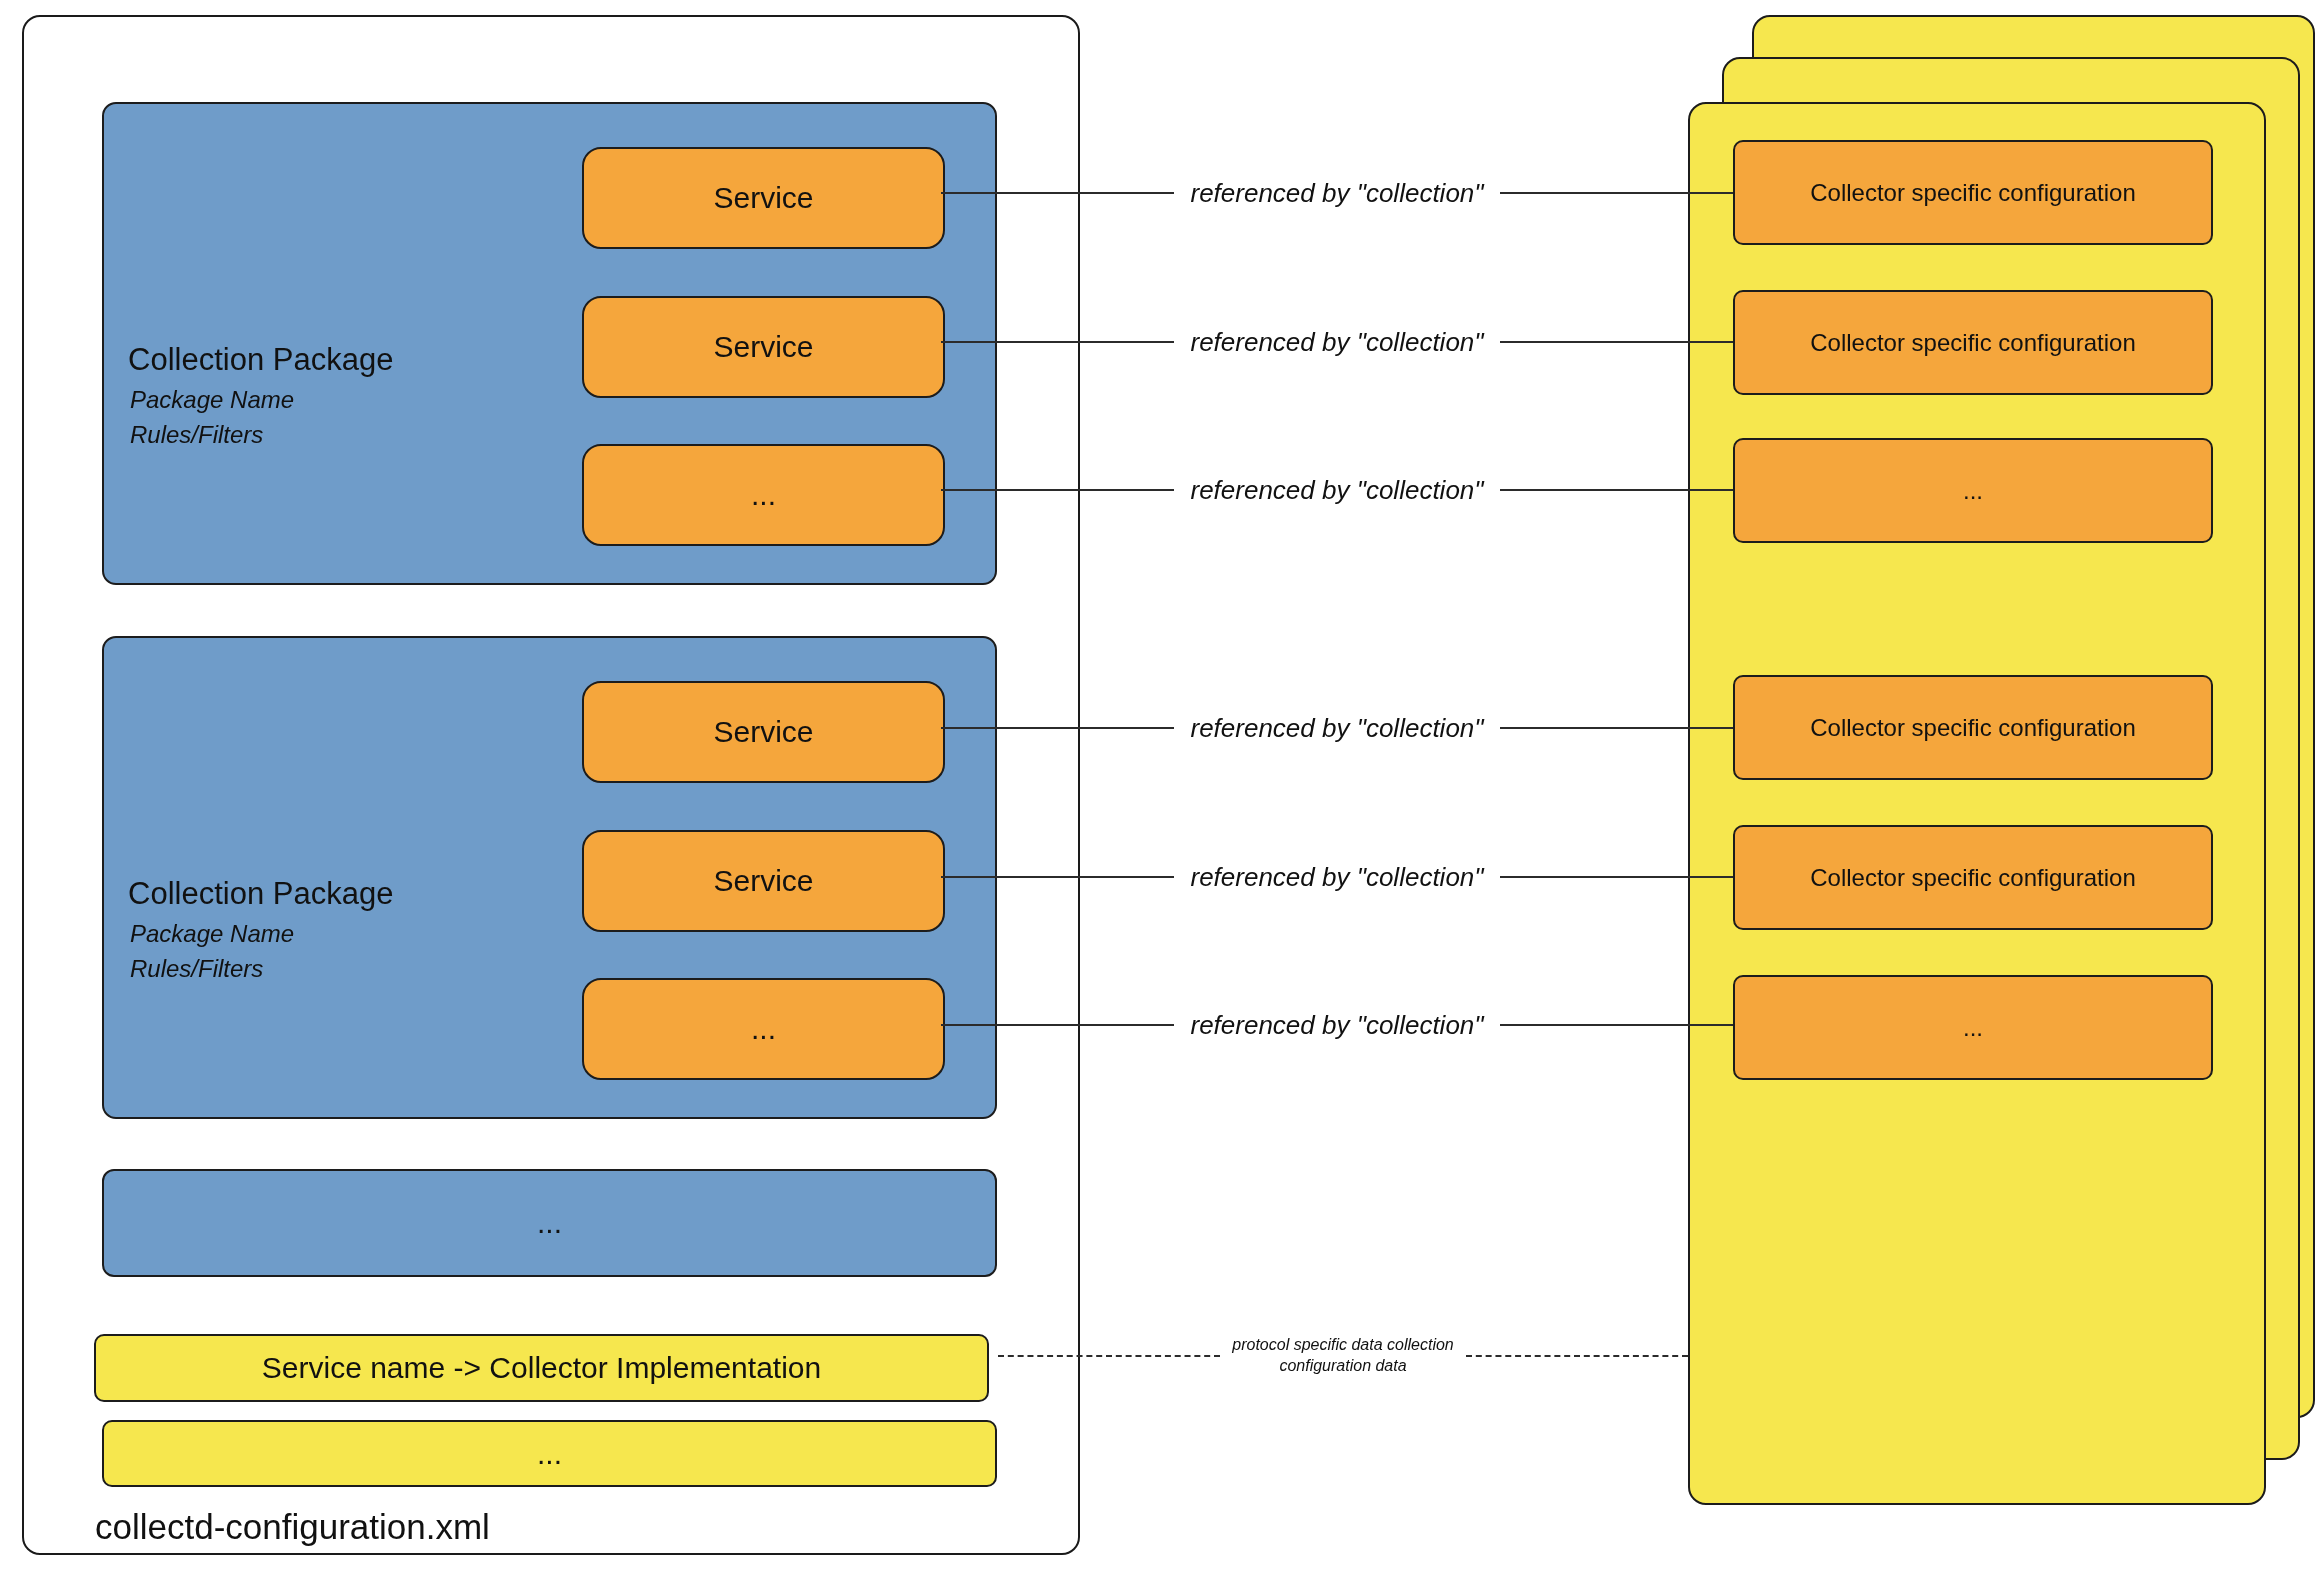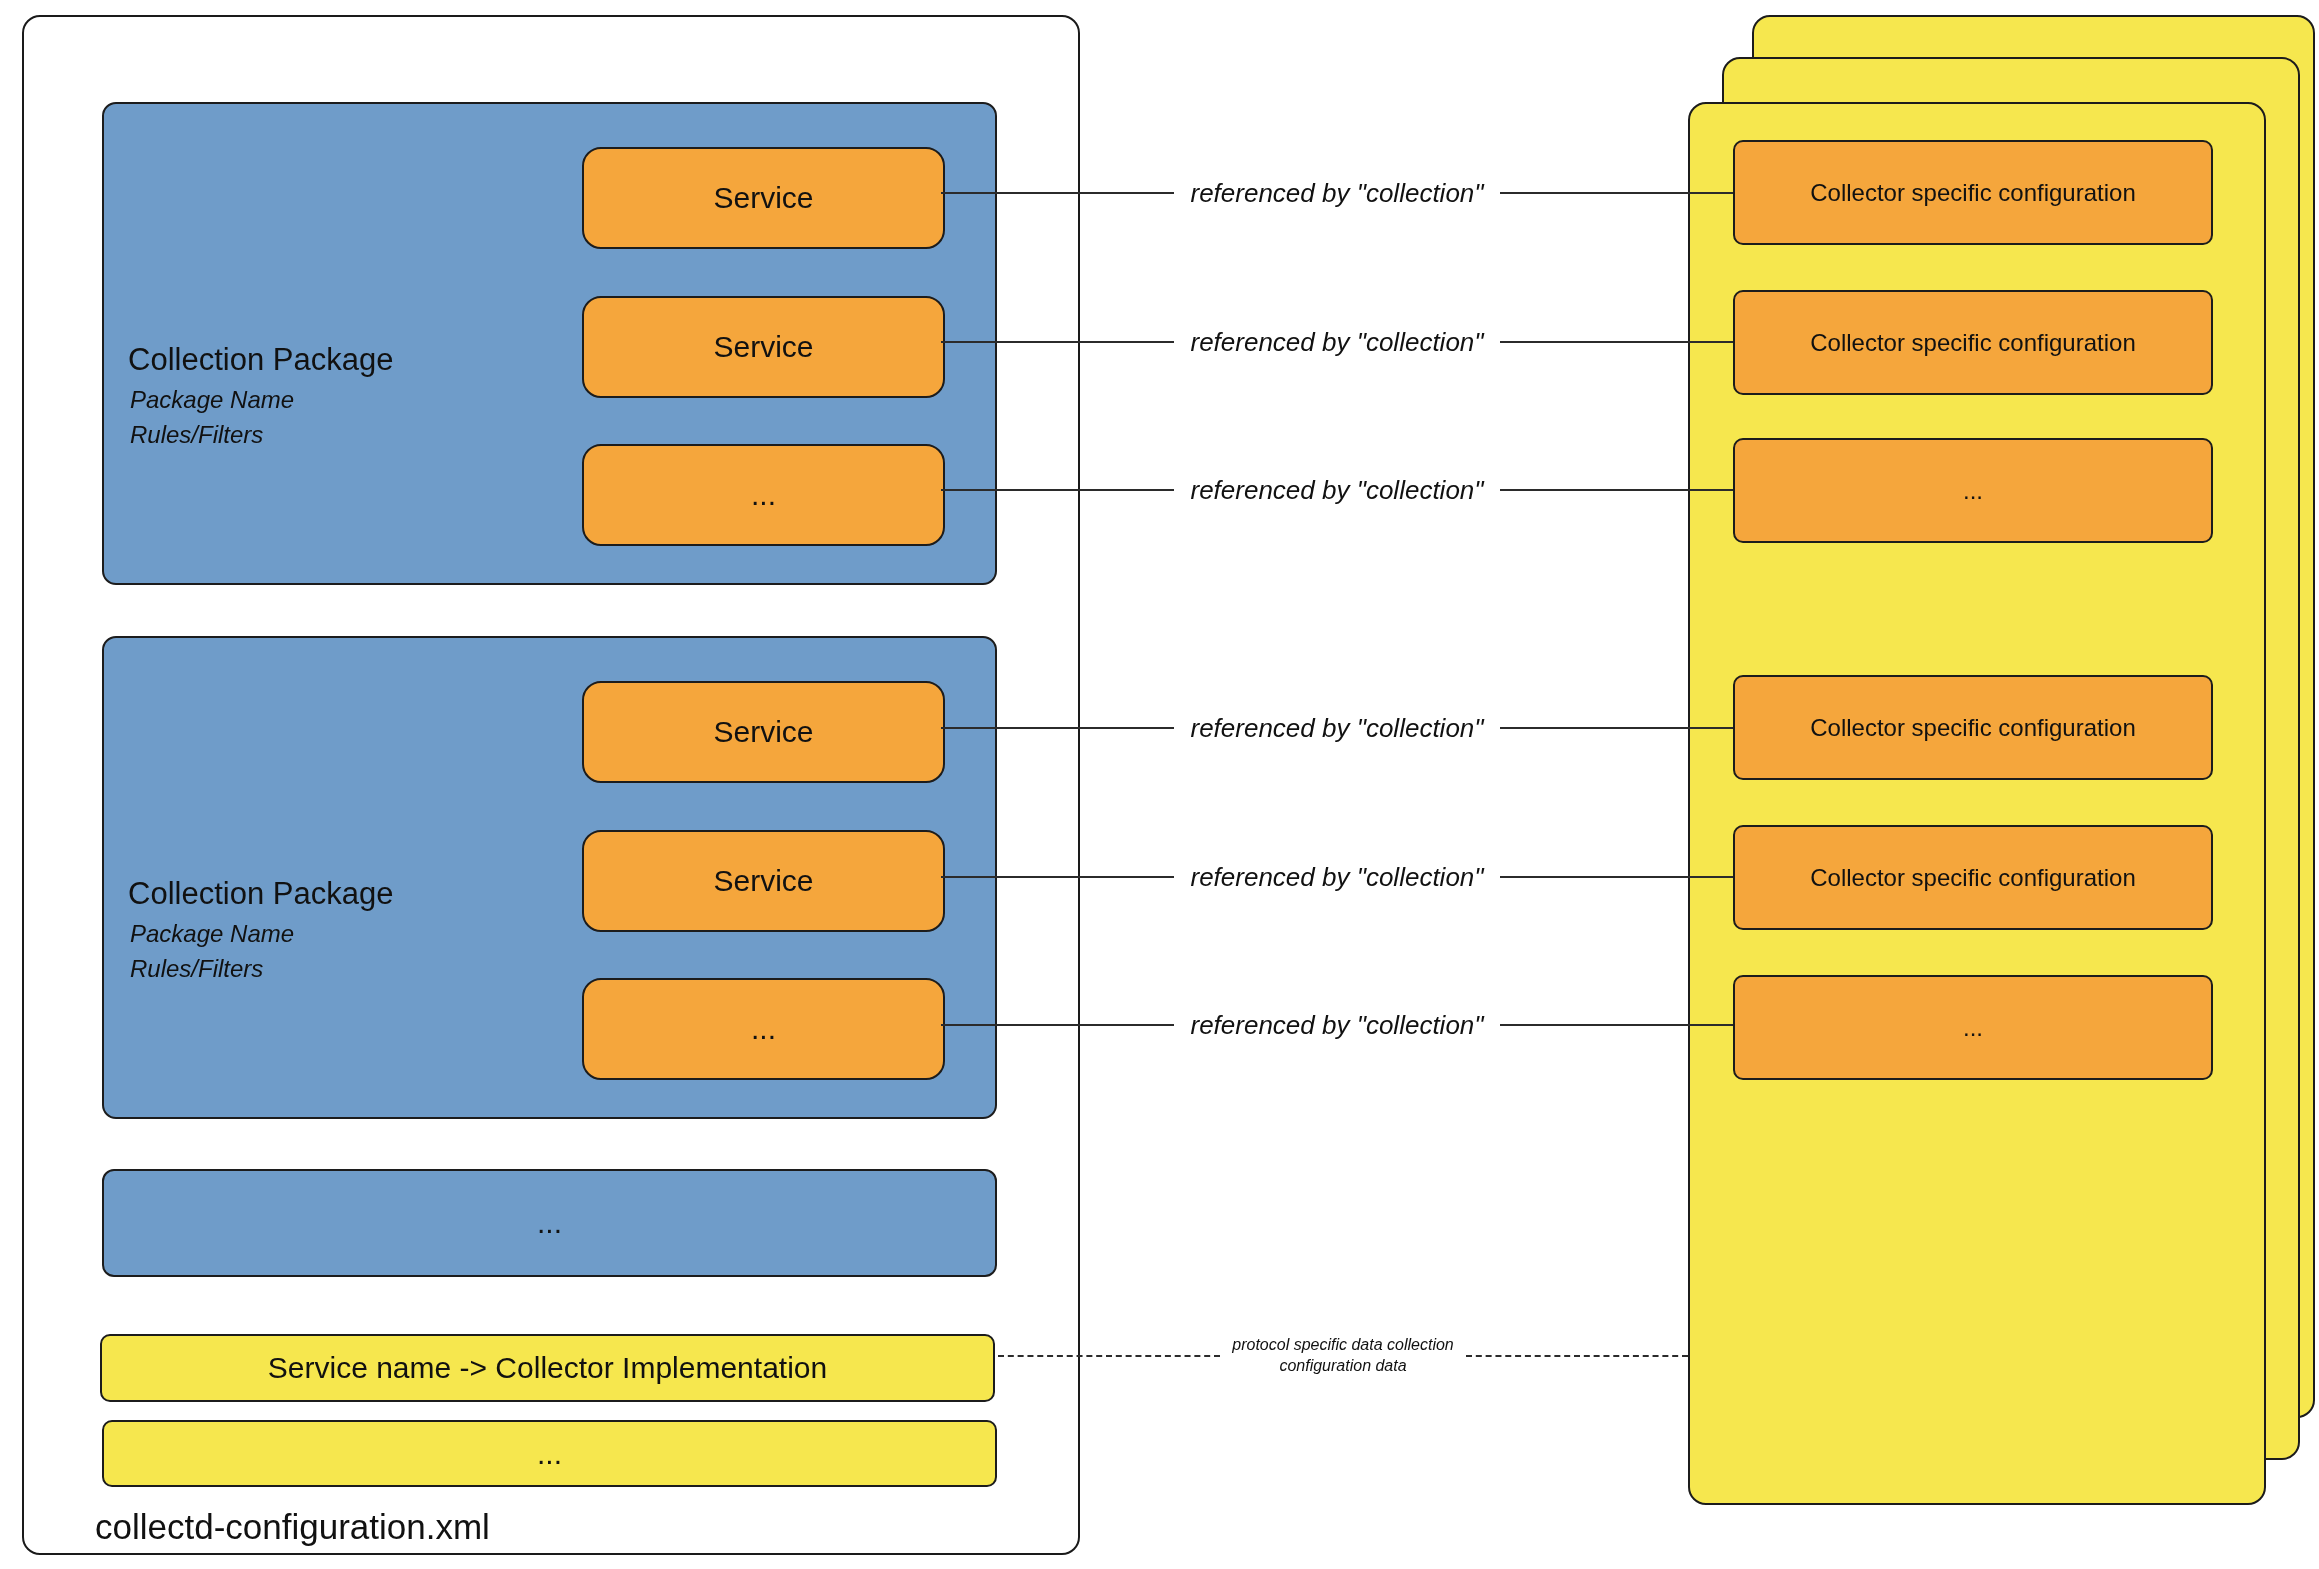--- a/index.html
+++ b/index.html
@@ -76,21 +76,21 @@
     width: 895px; height: 108px;
     background: #6f9cc9;
     border: 2.5px solid #1c1c1c;
     border-radius: 12px;
     display: flex; align-items: center; justify-content: center;
     font-size: 30px;
   }
 
   .mapping-box {
     position: absolute;
-    left: 76px; top: 1317px;
+    left: 70px; top: 1317px;
     width: 895px; height: 68px;
     background: #f6e74e;
     border: 2.5px solid #1c1c1c;
     border-radius: 10px;
     display: flex; align-items: center; justify-content: center;
     font-size: 30px;
   }
   .more-mappings {
     position: absolute;
     left: 78px; top: 1403px;

